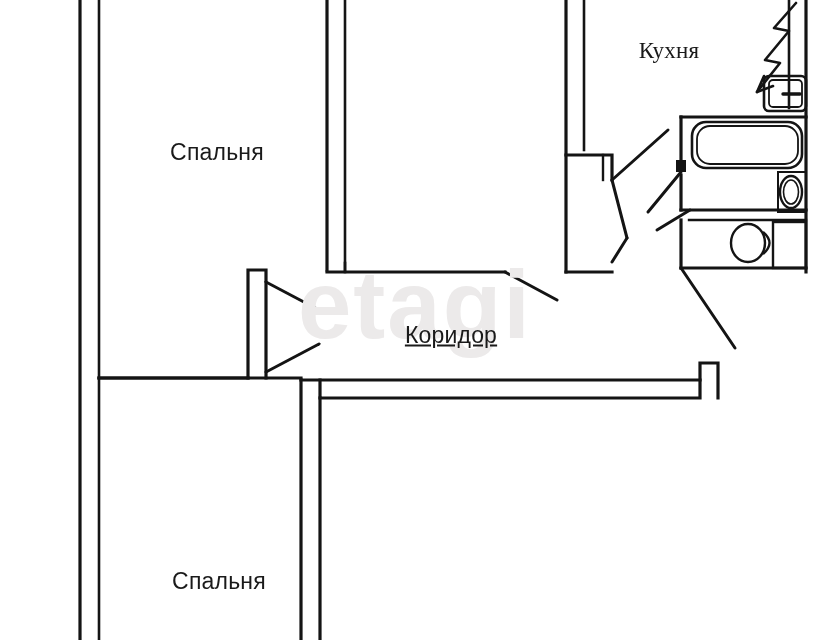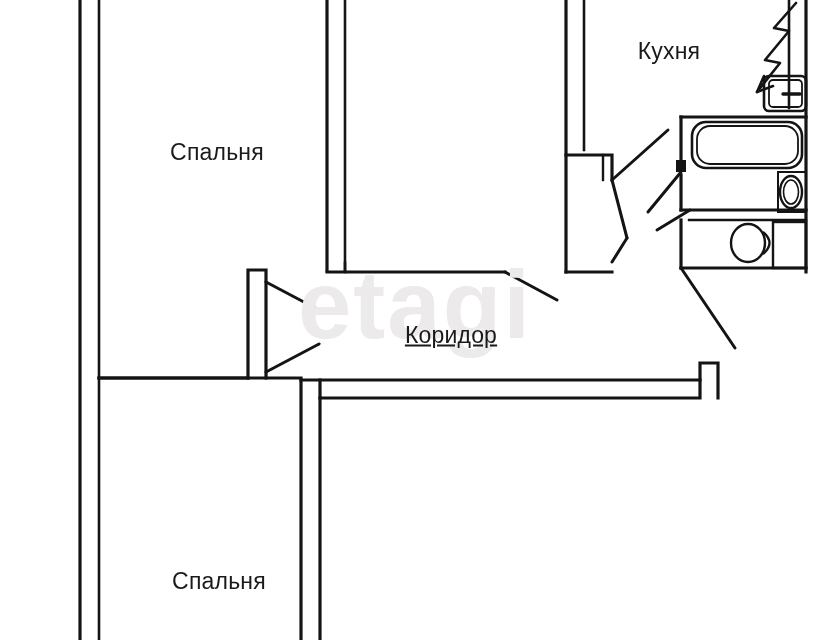--- a/index.html
+++ b/index.html
@@ -158,19 +158,19 @@
       <path d="M763,232 Q776,243 763,254" fill="none" stroke="#141414" stroke-width="2.4"></path>
     </g>
 
   </svg>
 
   <div class="watermark" style="left:415px; top:305px;">etagi</div>
 
   <div class="room-label" style="left:217px; top:152px;">Спальня</div>
 
 
-  <div class="room-label" style="left:669px; top:51px;">Кухня</div>
+  <div class="room-label" style="left:669px; top:51px;font-family:Liberation Serif, serif;">Кухня</div>
 
   <div class="room-label" style="left:451px; top:335px;text-decoration:underline;">Коридор</div>
 
   <div class="room-label" style="left:219px; top:581px;">Спальня</div>
 
 </div>
 
 </body></html>

